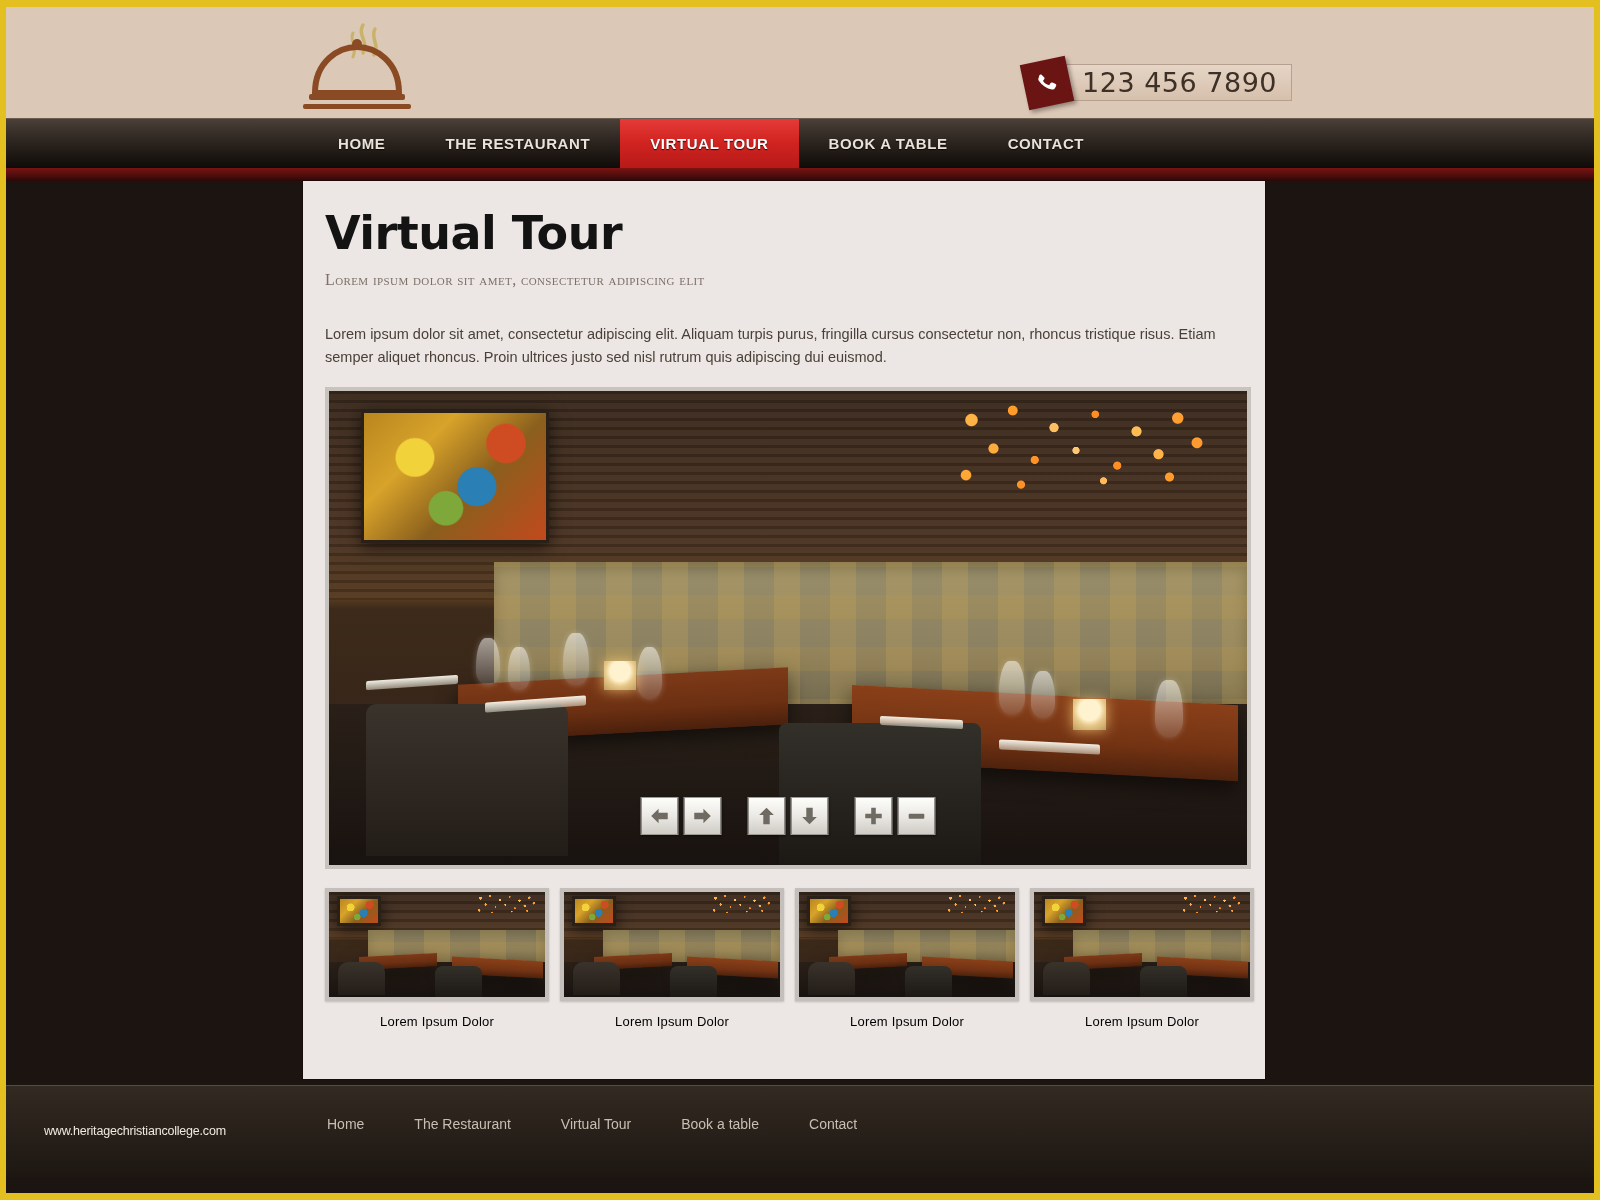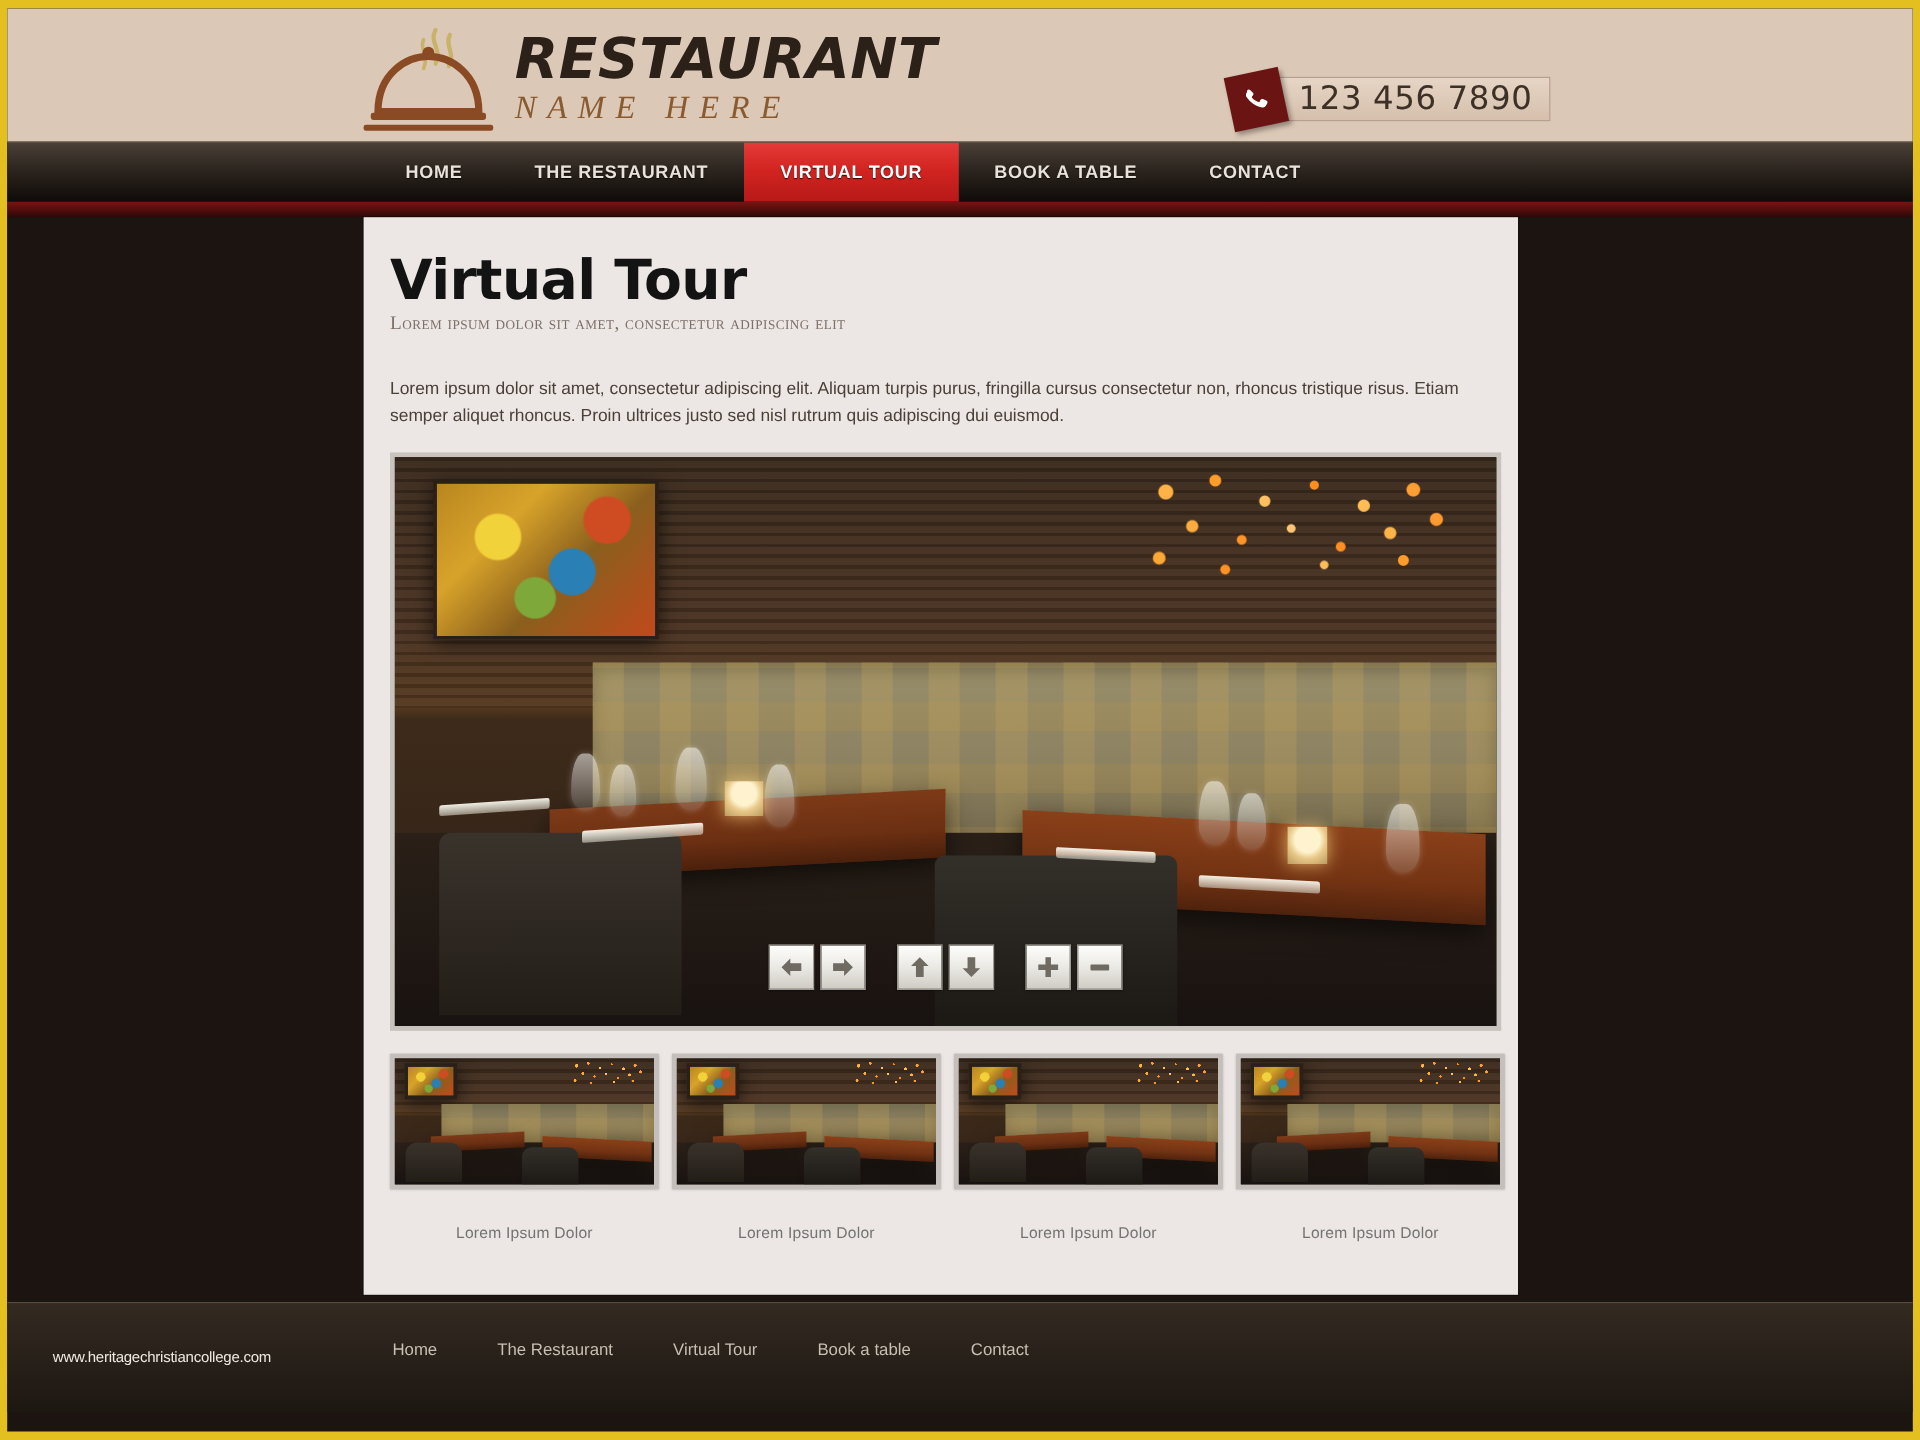--- a/index.html
+++ b/index.html
@@ -160,21 +160,21 @@
   .page-title {
     font-size: 46px;
     font-weight: bold;
     color: #131313;
     letter-spacing: -0.5px;
     line-height: 1.05;
     font-family: "DejaVu Sans", sans-serif;
   }
 
   .page-sub {
-    margin-top: 4px;
+    margin-top: 14px;
     font-size: 16px;
     color: #7d7068;
     font-variant: small-caps;
     letter-spacing: 0.4px;
     font-family: "Liberation Serif", serif;
   }
 
   .page-para {
     margin-top: 34px;
     font-size: 14.5px;
@@ -341,24 +341,24 @@
     box-shadow: 0 1px 2px rgba(0,0,0,.2);
   }
   .thumb-img {
     width: 100%;
     height: 100%;
     position: relative;
     overflow: hidden;
     background: #20150d;
   }
   .thumb-cap {
-    margin-top: 29px;
+    margin-top: 13px;
     text-align: center;
     font-size: 13px;
-    color: #737373;
+    color: #000000;
     letter-spacing: .2px;
   }
 
   
   .footer {
     position: absolute;
     left: 0; right: 0; bottom: 16px;
     height: 92px;
     background: linear-gradient(180deg,#332a22 0%,#2a221b 40%,#1d1712 100%);
     border-top: 1px solid #594c3f;
@@ -401,24 +401,20 @@
         <path d="M62 8 C56 18, 68 24, 62 36" stroke="#c9b26a" stroke-width="3.5" fill="none" stroke-linecap="round"></path>
         <path d="M74 12 C69 21, 79 27, 73 38" stroke="#c9b26a" stroke-width="3.5" fill="none" stroke-linecap="round"></path>
         <path d="M52 16 C48 24, 57 29, 52 40" stroke="#c9b26a" stroke-width="3" fill="none" stroke-linecap="round"></path>
 
         <path d="M14 76 C14 44, 38 30, 56 30 C74 30, 98 44, 98 76 Z" fill="none" stroke="#8a4a23" stroke-width="6"></path>
         <circle cx="56" cy="27" r="5" fill="#8a4a23"></circle>
 
         <rect x="8" y="77" width="96" height="6" rx="2" fill="#8a4a23"></rect>
         <rect x="2" y="87" width="108" height="5" rx="2" fill="#8a4a23"></rect>
       </svg>
-    </div>
-    <div class="logo-text">
-      <div class="logo-title">RESTAURANT</div>
-      <div class="logo-sub">NAME HERE</div>
     </div>
   </div>
 
   <div class="phone-box">
     <div class="phone-icon">
       <svg width="26" height="26" viewBox="0 0 24 24">
         <path d="M6.6 3.5c.7-.6 1.7-.5 2.2.3l1.7 2.4c.4.6.3 1.4-.3 1.9l-1 .8c-.3.3-.4.7-.2 1 .9 1.8 2.4 3.3 4.2 4.2.4.2.8.1 1-.2l.8-1c.5-.6 1.3-.7 1.9-.3l2.4 1.7c.8.5.9 1.5.3 2.2l-1.3 1.5c-.8.9-2 1.2-3.1.8C10.6 17 7 13.4 5 8.4c-.4-1.1-.1-2.3.8-3.1z" fill="#ffffff"></path>
       </svg>
     </div>
     <span class="phone-num">123 456 7890</span>

